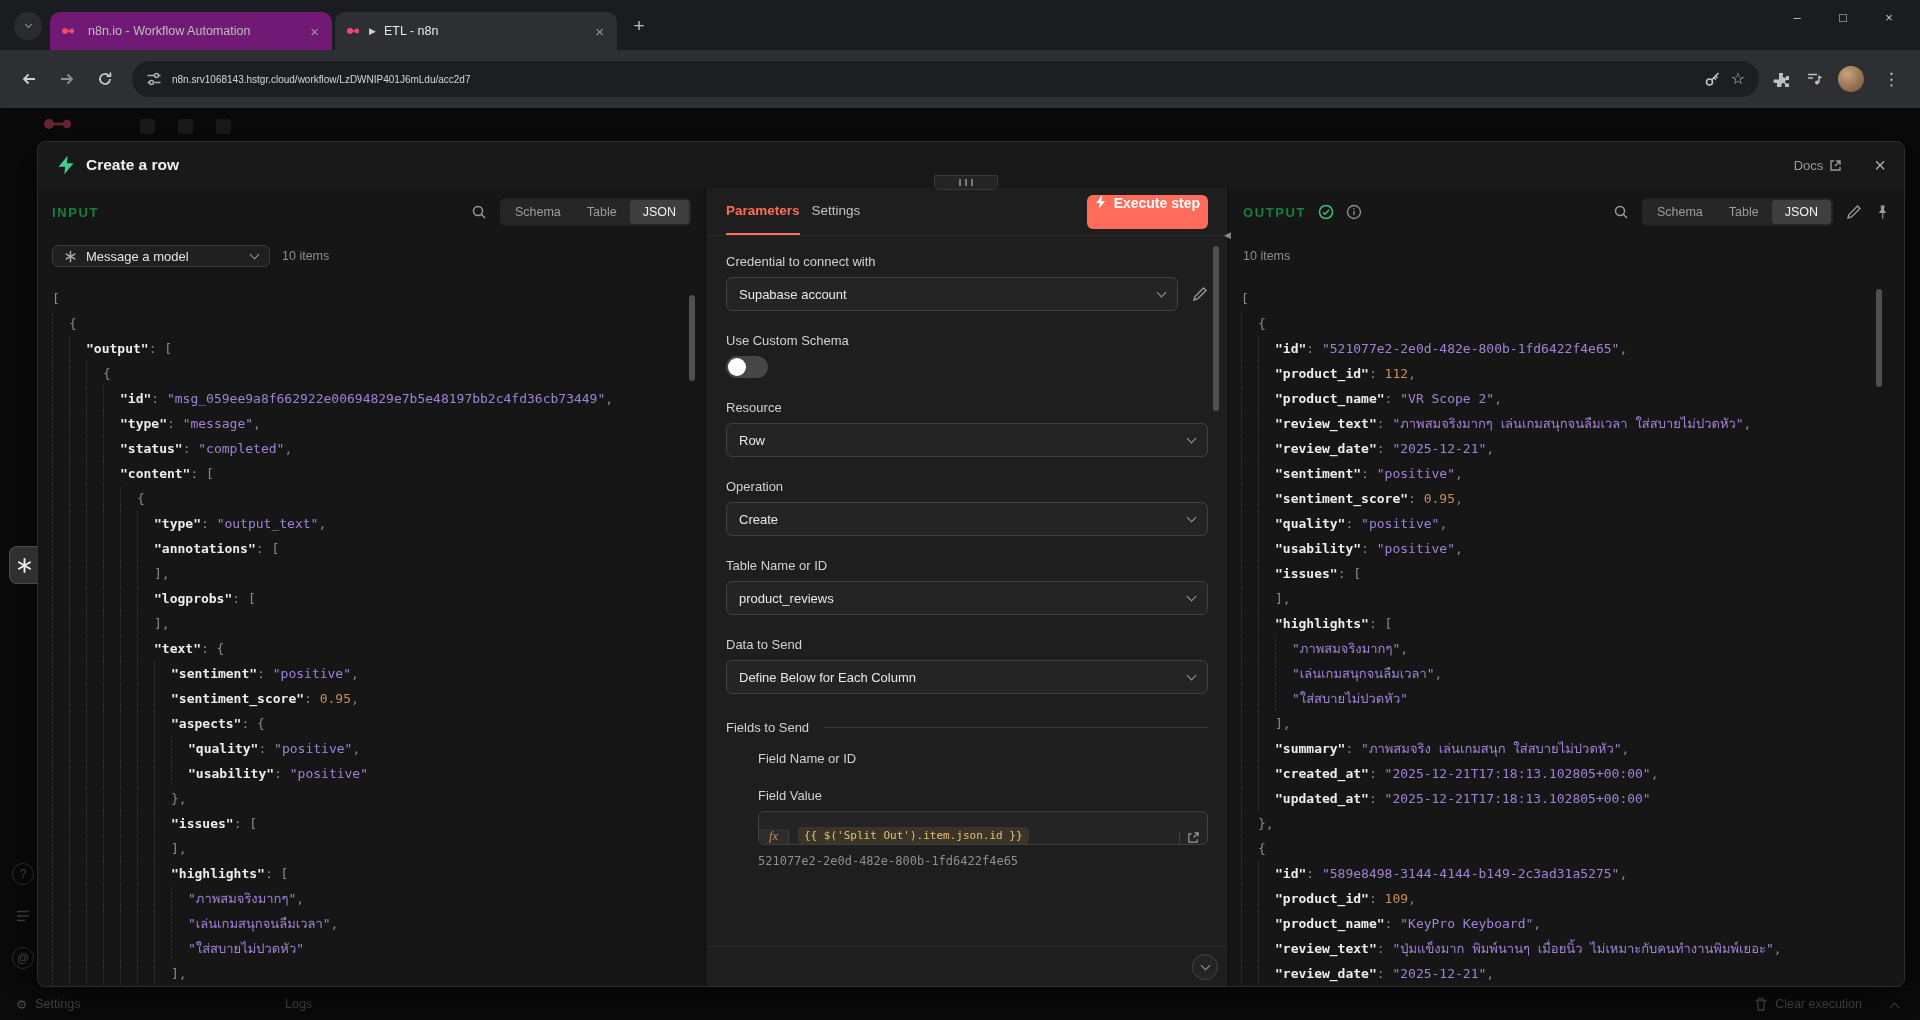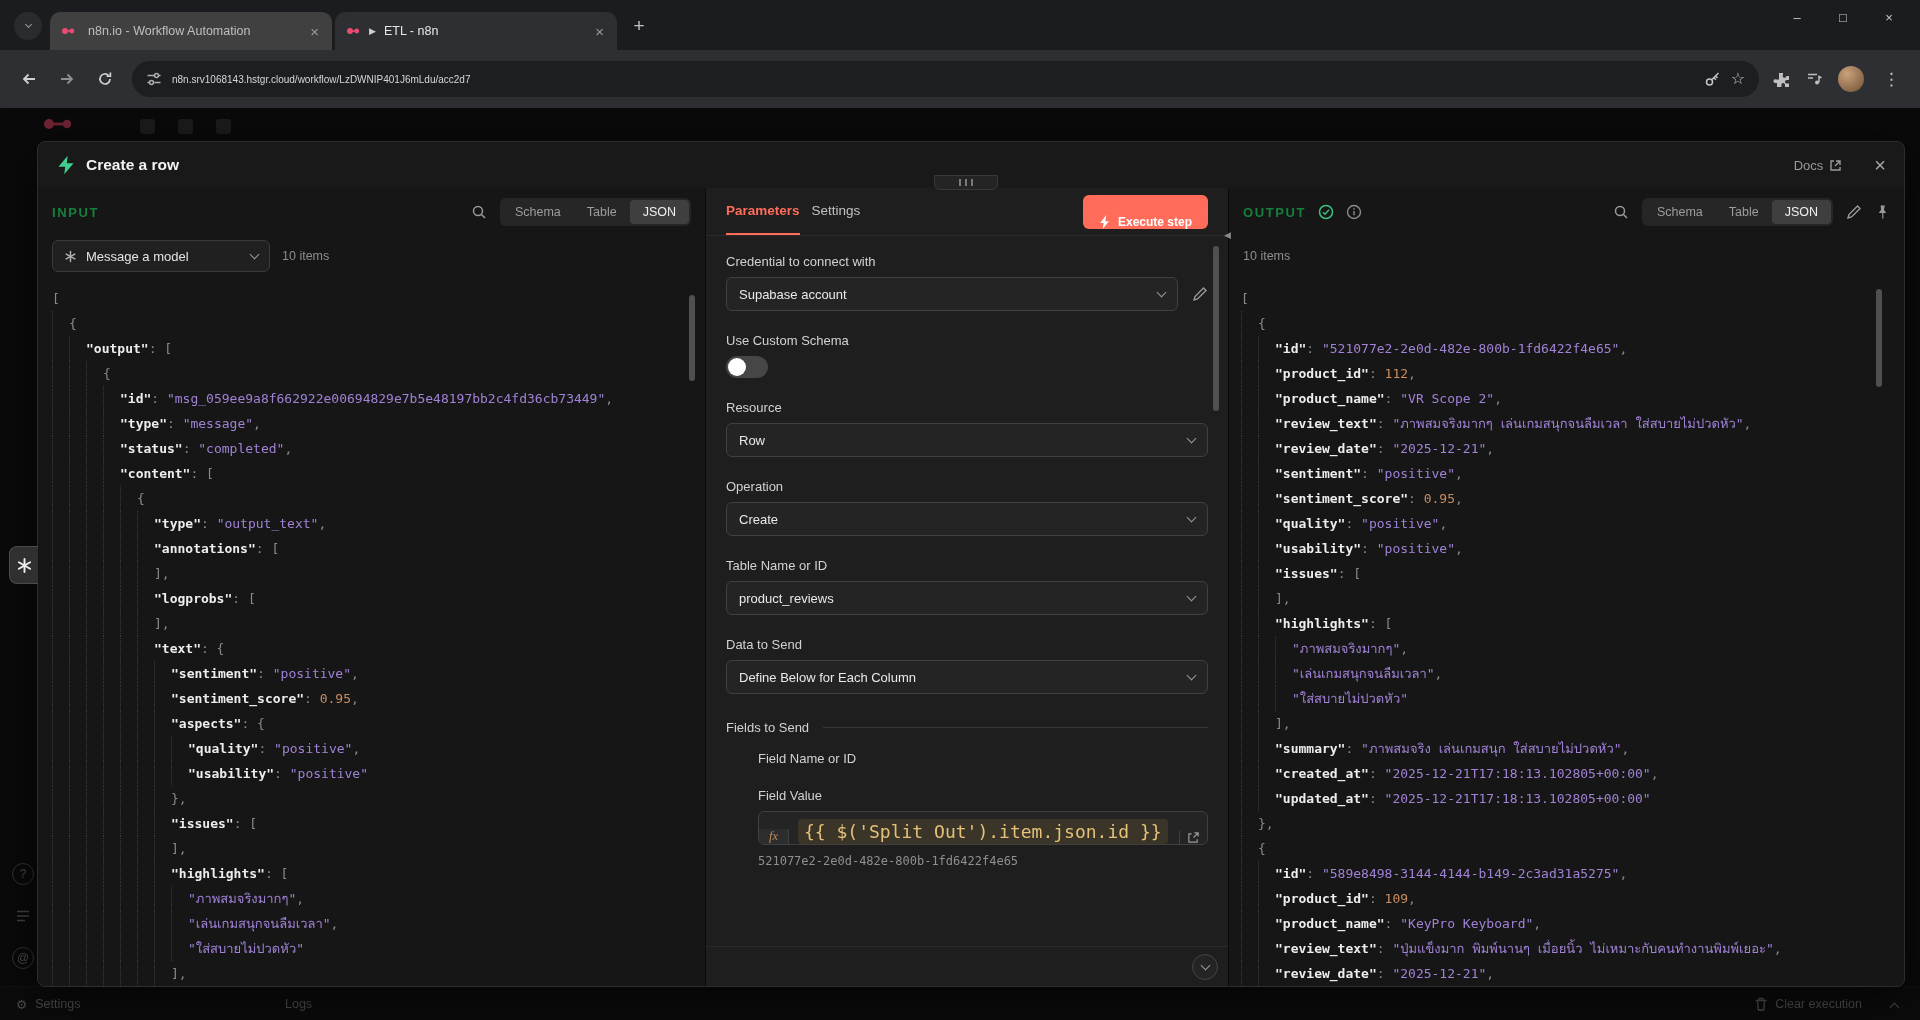--- a/index.html
+++ b/index.html
@@ -4,21 +4,21 @@
 <style>
   *{box-sizing:border-box;margin:0;padding:0;}
   html,body{width:1920px;height:1020px;overflow:hidden;}
   body{position:relative;background:#101010;font-family:"Liberation Sans",sans-serif;color:#e0e0e0;}
   svg{display:block;}
 
   
   .tabstrip{height:50px;background:#1b1c1f;display:flex;align-items:flex-end;padding:0 8px;}
   .tab-search{width:28px;height:28px;border-radius:50%;background:#2a2b2e;margin:0 8px 10px 6px;display:flex;align-items:center;justify-content:center;cursor:pointer;}
   .tab{height:38px;width:282px;border-radius:10px 10px 0 0;display:flex;align-items:center;padding:0 10px;gap:8px;font-size:12.5px;color:#bfbfbf;cursor:pointer;}
-  .tab.inactive{background:#404040;margin-right:3px;gap:12px;}
+  .tab.inactive{background:#701a75;margin-right:3px;gap:12px;}
   .tab.active{background:#2e2f32;color:#e8e8e8;}
   .tab .title{flex:1;white-space:nowrap;overflow:hidden;}
   .tab .playicon{font-size:9px;color:#cfcfcf;}
   .tab .close{color:#9a9a9a;font-size:15px;line-height:1;padding:1px 3px;border-radius:4px;}
   .newtab{width:28px;height:28px;font-size:19px;color:#c0c0c0;display:flex;align-items:center;justify-content:center;margin:0 0 10px 8px;cursor:pointer;}
   .win-controls{margin-left:auto;align-self:flex-start;height:34px;display:flex;}
   .win-controls span{width:46px;display:flex;align-items:center;justify-content:center;color:#c9c9c9;font-size:13px;cursor:pointer;}
   .toolbar{height:58px;background:#2e2f32;display:flex;align-items:center;padding:0 12px;gap:4px;}
   .nav-btn{width:34px;height:34px;border-radius:50%;display:flex;align-items:center;justify-content:center;cursor:pointer;}
   .omnibox{flex:1;height:36px;background:#1d1e21;border-radius:18px;display:flex;align-items:center;padding:0 14px;gap:10px;margin:0 10px 0 6px;}
@@ -58,53 +58,53 @@
   .panel-output{flex:1;position:relative;background:#161616;border-bottom-right-radius:8px;overflow:hidden;}
   .panel-head{height:48px;display:flex;align-items:center;padding:0 14px;gap:12px;}
   .panel-label{font-size:13px;font-weight:700;letter-spacing:1.6px;color:#15803d;}
   .head-right{margin-left:auto;display:flex;align-items:center;gap:13px;}
   .seg{display:flex;background:#262626;border-radius:6px;padding:2px;}
   .seg span{padding:5px 13px;border-radius:4px;font-size:12.5px;color:#9c9c9c;cursor:pointer;}
   .seg .on{background:#3f3f3f;color:#f0f0f0;}
   .icon-btn{cursor:pointer;display:flex;align-items:center;justify-content:center;}
 
   .src-row{display:flex;align-items:center;padding:0 14px;gap:12px;height:40px;}
-  .src-select{display:flex;align-items:center;gap:9px;height:32px;padding:0 11px;background:#202020;border:1px solid #3a3a3a;border-radius:6px;font-size:13px;color:#e4e4e4;min-width:218px;cursor:pointer;}
+  .src-select{display:flex;align-items:center;gap:9px;height:22px;padding:0 11px;background:#202020;border:1px solid #3a3a3a;border-radius:6px;font-size:13px;color:#e4e4e4;min-width:218px;cursor:pointer;}
   .src-select .lbl{flex:1;}
   .items{font-size:12.5px;color:#8d8d8d;}
   .out-count{height:38px;display:flex;align-items:center;padding:2px 14px 0;color:#8d8d8d;font-size:12.5px;}
 
   .json-area{position:absolute;left:0;right:0;bottom:0;overflow:hidden;font-family:"DejaVu Sans Mono",monospace;font-size:13px;}
   .json-input{top:88px;padding:10px 8px 0 14px;}
   .json-output{top:86px;padding:12px 8px 0 12px;}
   .json-line{display:flex;height:25px;line-height:25px;white-space:pre;}
   .ind{width:17px;flex:none;border-left:1px dotted #3a3a3a;}
   .jk{color:#ededed;font-weight:bold;}
   .js{color:#a182d6;}
   .jn{color:#cc8d5f;}
   .jp{color:#8a8a8a;}
 
   .mid-head{height:48px;display:flex;align-items:center;padding:0 20px;border-bottom:1px solid #2a2a2a;gap:12px;}
   .mtab{font-size:13.5px;color:#c2c2c2;height:100%;display:flex;align-items:center;border-bottom:2px solid transparent;cursor:pointer;}
   .mtab.on{color:#ff6d5a;border-bottom-color:#ff6d5a;font-weight:700;}
-  .exec-btn{margin-left:auto;height:34px;background:#ff6d5a;border:none;border-radius:6px;color:#fff;font-size:12px;font-weight:700;display:flex;align-items:flex-end;gap:8px;padding:0 16px;cursor:pointer;font-family:inherit;}
+  .exec-btn{margin-left:auto;height:34px;background:#ff6d5a;border:none;border-radius:6px;color:#fff;font-size:14px;font-weight:700;display:flex;align-items:flex-start;gap:8px;padding:0 8px;cursor:pointer;font-family:inherit;}
   .form{position:absolute;top:48px;bottom:40px;left:0;right:0;padding:14px 20px 0;overflow:hidden;font-size:13px;}
   .flabel{color:#d2d2d2;margin:22px 0 8px;}
   .flabel.first{margin-top:4px;}
   .select{height:34px;background:#242424;border:1px solid #404040;border-radius:6px;display:flex;align-items:center;justify-content:space-between;gap:10px;padding:0 12px;color:#e9e9e9;cursor:pointer;}
   .cred-row{display:flex;align-items:center;gap:14px;}
   .cred-row .select{flex:1;}
   .toggle{width:42px;height:22px;border-radius:11px;background:#464646;position:relative;cursor:pointer;}
   .toggle::after{content:"";position:absolute;left:2px;top:2px;width:18px;height:18px;border-radius:50%;background:#fff;}
   .section-row{display:flex;align-items:center;gap:14px;margin-top:26px;color:#d2d2d2;}
   .section-row .rule{flex:1;border-top:1px solid #383838;}
   .subgroup{margin-left:32px;}
   .expr{display:flex;height:34px;border:1px solid #404040;border-radius:6px;overflow:hidden;background:#242424;align-items:flex-end;}
   .fx{width:30px;background:#2d2d2d;border-right:1px solid #404040;display:flex;align-items:center;justify-content:center;color:#c08a5a;font-style:italic;font-size:12.5px;font-family:"Liberation Serif",serif;flex:none;}
-  .expr-text{flex:1;display:flex;align-items:center;padding:0 9px;font-family:"DejaVu Sans Mono",monospace;font-size:18px;overflow:hidden;}
+  .expr-text{flex:1;display:flex;align-items:center;padding:0 9px;font-family:"DejaVu Sans Mono",monospace;font-size:11px;overflow:hidden;}
   .expr-chip{background:#3a3528;color:#e3c178;padding:2px 6px;border-radius:4px;white-space:nowrap;}
   .expr-open{width:28px;display:flex;align-items:center;justify-content:center;border-left:1px solid #404040;cursor:pointer;flex:none;}
   .expr-result{margin-top:9px;font-family:"DejaVu Sans Mono",monospace;font-size:12px;color:#8f8f8f;white-space:nowrap;overflow:hidden;}
   .form-foot{position:absolute;left:0;right:0;bottom:0;height:40px;border-top:1px solid #2a2a2a;}
   .scroll-down-btn{position:absolute;right:10px;top:7px;width:26px;height:26px;border-radius:50%;background:#242424;border:1px solid #454545;display:flex;align-items:center;justify-content:center;cursor:pointer;}
   .vthumb{position:absolute;width:6px;border-radius:3px;background:#505050;cursor:pointer;}
   .th-in{right:10px;top:107px;height:86px;}
   .th-mid{right:9px;top:58px;height:165px;}
   .th-out{right:22px;top:101px;height:98px;}
 

